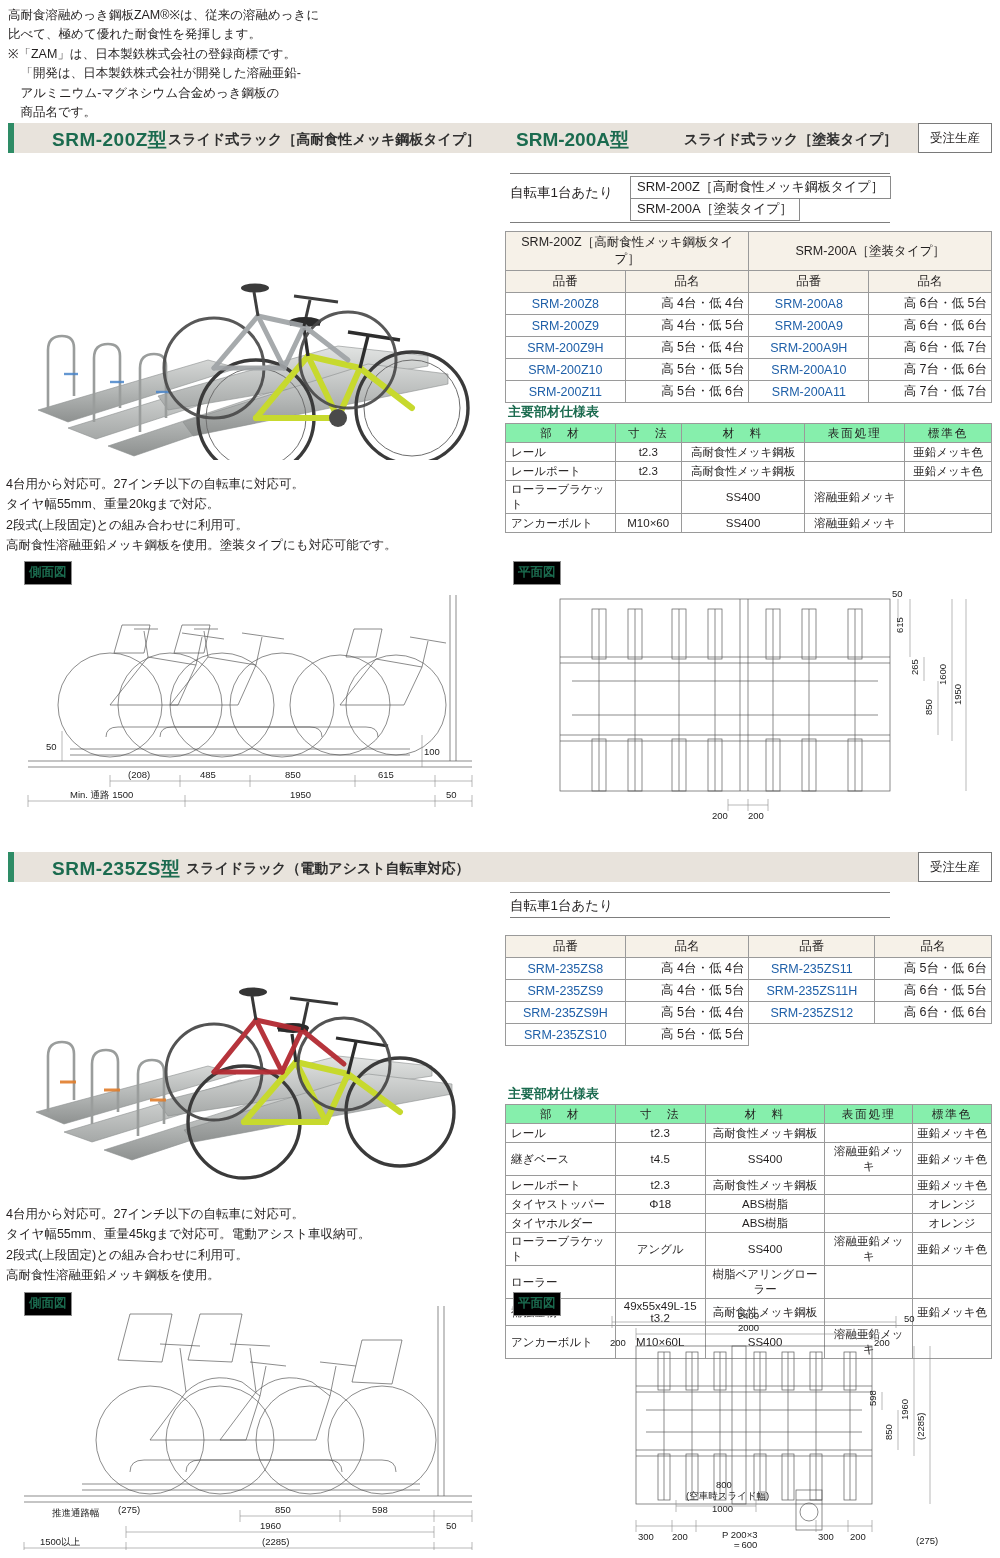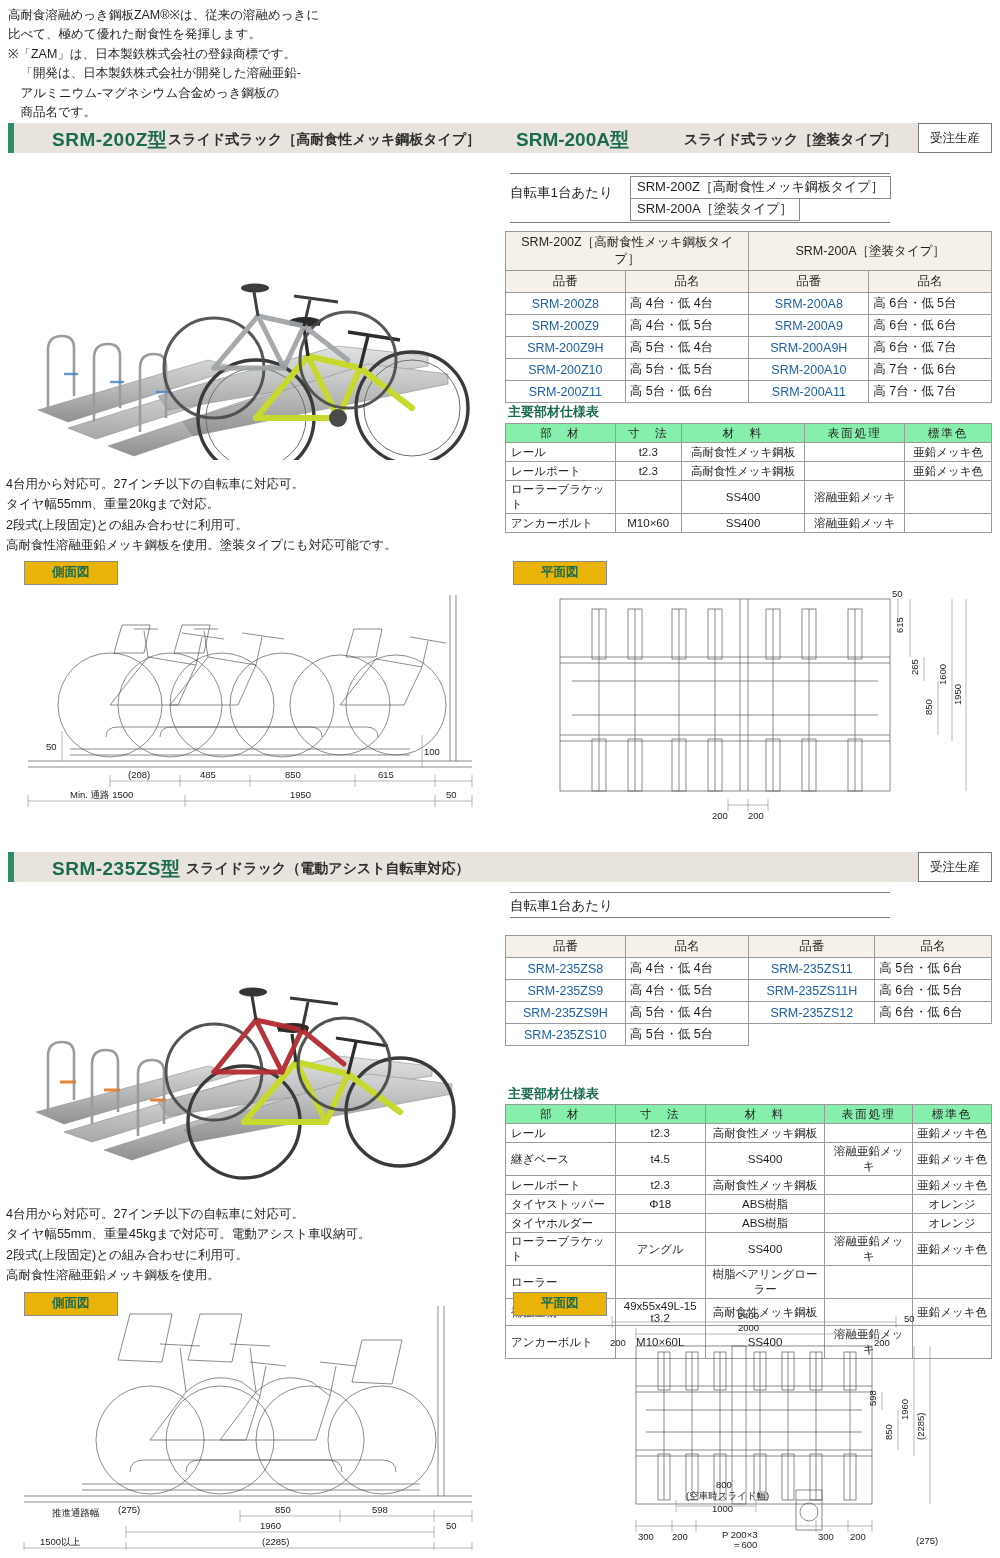--- a/index.html
+++ b/index.html
@@ -41,38 +41,38 @@
   .per-bike .label { font-size: 13.5px; }
   .per-bike .rule { position: absolute; background: #7d7d7d; height: 1px; }
   .per-bike .opt { position: absolute; font-size: 13px; border: 1px solid #8a8a8a; padding: 1px 6px 2px; background: #fff; white-space: nowrap; }
 
   
   table { border-collapse: collapse; font-size: 12.5px; }
   .tbl-prod { position: absolute; }
   .tbl-prod td, .tbl-prod th { border: 1px solid #9a9a9a; padding: 2px 4px; height: 21px; }
   .tbl-prod th { background: #f6f1e8; font-weight: normal; text-align: center; }
   .tbl-prod .code { color: #1e5fa8; text-align: center; white-space: nowrap; }
-  .tbl-prod .name { text-align: left; white-space: nowrap; }
+  .tbl-prod .name { text-align: right; white-space: nowrap; }
 
   
   .spec-title { position: absolute; font-size: 13px; color: #1b6b4f; font-weight: bold; }
   .tbl-spec { position: absolute; }
   .tbl-spec td, .tbl-spec th { border: 1px solid #9a9a9a; padding: 1px 4px; height: 19px; font-size: 11.5px; }
   .tbl-spec th { background: #86efac; font-weight: normal; text-align: center; letter-spacing: 2px; }
   .tbl-spec .c { text-align: center; }
   .tbl-spec .l { text-align: left; padding-left: 5px; }
 
   
   .bodytext { position: absolute; font-size: 12.5px; line-height: 1.62; }
   .bodytext div { white-space: nowrap; }
 
   
   .viewtag {
-    position: absolute; border: 1px solid #8d8d8d; background: #eab308;
-    font-size: 12.5px; padding: 2px 27px 3px; color: #1b6b4f; font-weight: bold;
+    position: absolute; border: 1px solid #8d8d8d; background: #000000;
+    font-size: 12.5px; padding: 2px 4px 3px; color: #1b6b4f; font-weight: bold;
   }
 
   
   .draw { position: absolute; }
   .draw svg { display:block; }
   .dimsm { font-family: "Liberation Sans", sans-serif; font-size: 9.5px; fill: #222; }
   .ln { stroke: #5a5a5a; stroke-width: 0.7; fill: none; }
   .ln2 { stroke: #8a8a8a; stroke-width: 0.6; fill: none; }
 </style>
 </head>

